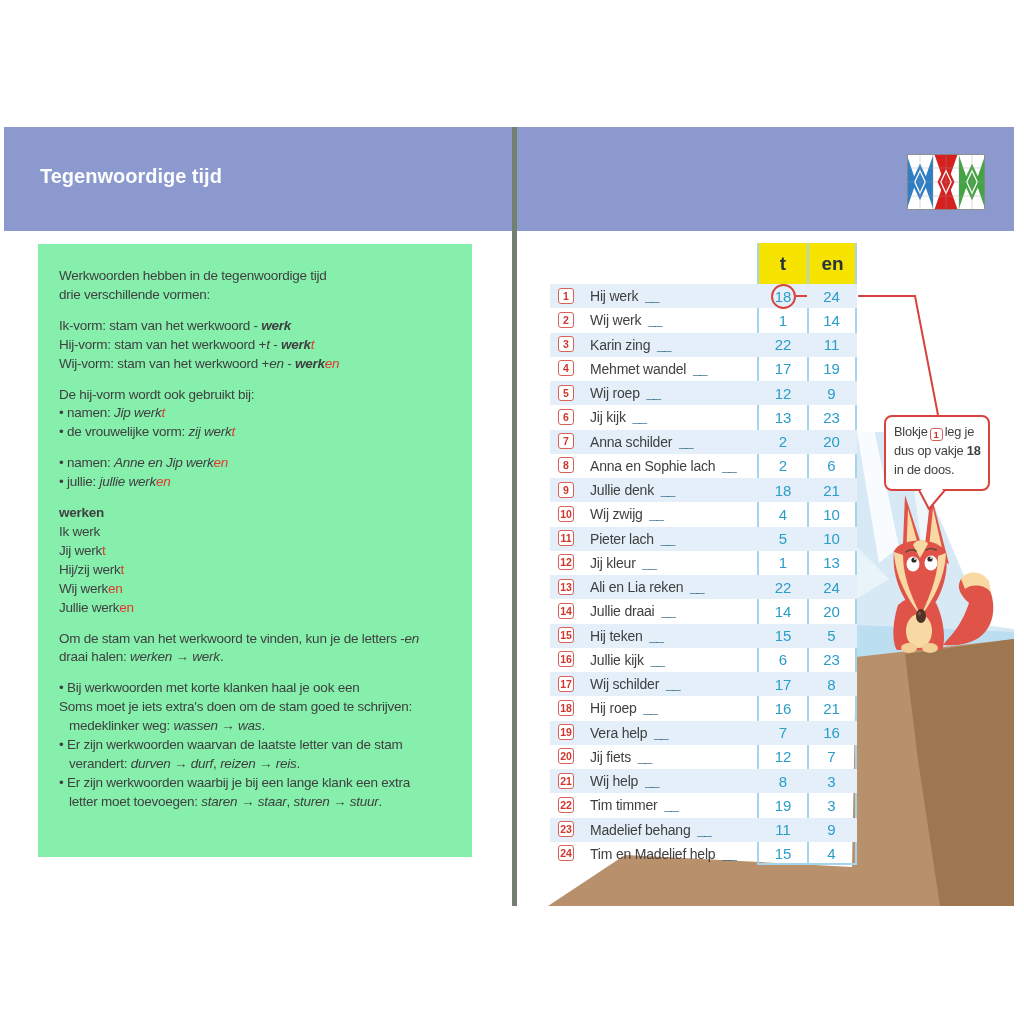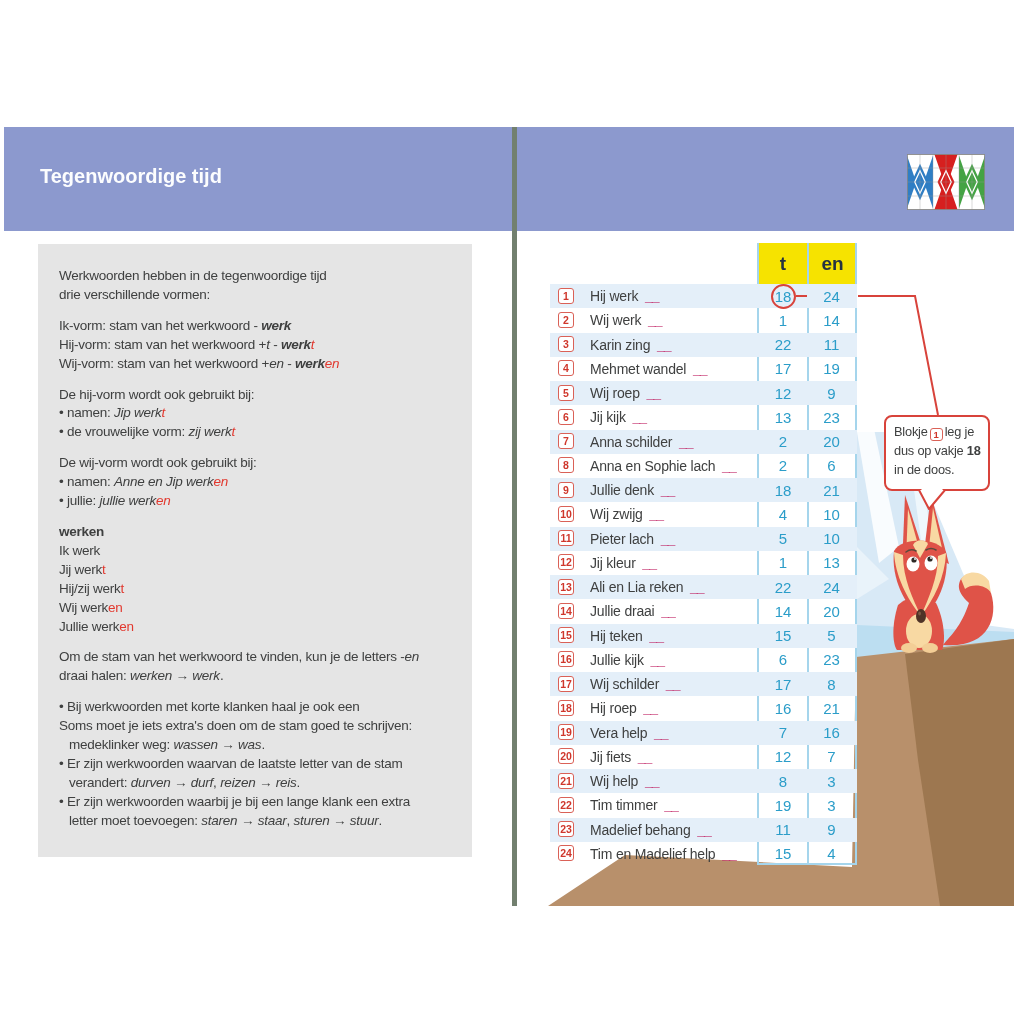--- a/index.html
+++ b/index.html
@@ -9,21 +9,21 @@
   .page-left{left:4px;width:508px;}
   .page-right{left:517px;width:497px;}
   .spine{position:absolute;left:512px;top:127px;width:5px;height:779px;background:#72806F;}
 
   .band{position:absolute;left:0;top:0;width:100%;height:104px;background:#8C99CE;}
   .band .ptitle{margin:0;position:absolute;color:#FCFDFE;font-weight:bold;font-size:20px;}
   .page-left .ptitle{left:36px;top:38px;}
   .page-right .ptitle{left:36px;top:24px;line-height:29px;width:360px;}
 
   
-  .infobox{position:absolute;left:34px;top:117px;width:434px;height:613px;background:#e5e5e5;
+  .infobox{position:absolute;left:34px;top:117px;width:434px;height:613px;background:#86efac;
            box-sizing:border-box;padding:23px 18px 0 21px;font-size:13.5px;line-height:18.9px;
            color:#3F4040;letter-spacing:-0.25px;overflow:hidden;}
   .tline{white-space:nowrap;}
   .tline.cont{padding-left:10px;}
   .gap{height:12px;}
   .it{font-style:italic;}
   .bd{font-weight:bold;}
   .rd{color:#E2382E;}
 
   
@@ -35,21 +35,21 @@
   .hcell.en{left:258px;width:49px;}
   .colline{position:absolute;top:0;width:2px;height:622px;background:#A5D5EC;}
   .colline.c1{left:207px;}.colline.c2{left:257px;}.colline.c3{left:305px;}
   .colbottom{position:absolute;left:207px;top:620px;width:100px;height:2px;background:#A5D5EC;}
   .xrow{position:absolute;left:0;width:307px;height:24.25px;}
   .xrow.stripe{background:#E4EFF9;}
   .badge{position:absolute;left:8px;top:3.5px;width:16px;height:16px;box-sizing:border-box;
          border:1.4px solid #DA6157;border-radius:3px;background:#fff;color:#CF372C;
          font-size:10.5px;font-weight:bold;display:flex;align-items:center;justify-content:center;}
   .itext{position:absolute;left:40px;top:4px;font-size:14px;letter-spacing:-0.2px;color:#3F4040;white-space:nowrap;}
-  .blank{color:#be185d;font-weight:bold;letter-spacing:-1px;margin-left:3px;}
+  .blank{color:#0c4a6e;font-weight:bold;letter-spacing:-1px;margin-left:3px;}
   .cell{position:absolute;top:0;height:100%;font-size:15px;color:#2B9DC9;
         display:flex;align-items:center;justify-content:center;}
   .cell.tcol{left:208px;width:50px;}
   .cell.encol{left:258px;width:47px;}
   .circled{width:25px;height:25px;box-sizing:border-box;border:2px solid #D8433B;border-radius:50%;
            display:flex;align-items:center;justify-content:center;}
 
   
   .scene{position:absolute;inset:0;z-index:1;}
   .connector{position:absolute;inset:0;z-index:4;pointer-events:none;}
@@ -75,21 +75,20 @@
         <div class="tline"><span>drie verschillende vormen:</span></div>
         <div class="gap"></div>
         <div class="tline"><span>Ik-vorm: stam van het werkwoord - </span><span class="bd it">werk</span></div>
         <div class="tline"><span>Hij-vorm: stam van het werkwoord +</span><span class="it">t</span><span> - </span><span class="bd it">werk</span><span class="rd it">t</span></div>
         <div class="tline"><span>Wij-vorm: stam van het werkwoord +</span><span class="it">en</span><span> - </span><span class="bd it">werk</span><span class="rd it">en</span></div>
         <div class="gap"></div>
         <div class="tline"><span>De hij-vorm wordt ook gebruikt bij:</span></div>
         <div class="tline"><span>• </span><span>namen: </span><span class="it">Jip werk</span><span class="rd it">t</span></div>
         <div class="tline"><span>• </span><span>de vrouwelijke vorm: </span><span class="it">zij werk</span><span class="rd it">t</span></div>
         <div class="gap"></div>
-        <div class="tline"><span>De wij-vorm wordt ook gebruikt bij:</span></div>
         <div class="tline"><span>• </span><span>namen: </span><span class="it">Anne en Jip werk</span><span class="rd it">en</span></div>
         <div class="tline"><span>• </span><span>jullie: </span><span class="it">jullie werk</span><span class="rd it">en</span></div>
         <div class="gap"></div>
         <div class="tline"><span class="bd">werken</span></div>
         <div class="tline"><span>Ik werk</span></div>
         <div class="tline"><span>Jij werk</span><span class="rd">t</span></div>
         <div class="tline"><span>Hij/zij werk</span><span class="rd">t</span></div>
         <div class="tline"><span>Wij werk</span><span class="rd">en</span></div>
         <div class="tline"><span>Jullie werk</span><span class="rd">en</span></div>
         <div class="gap"></div>

